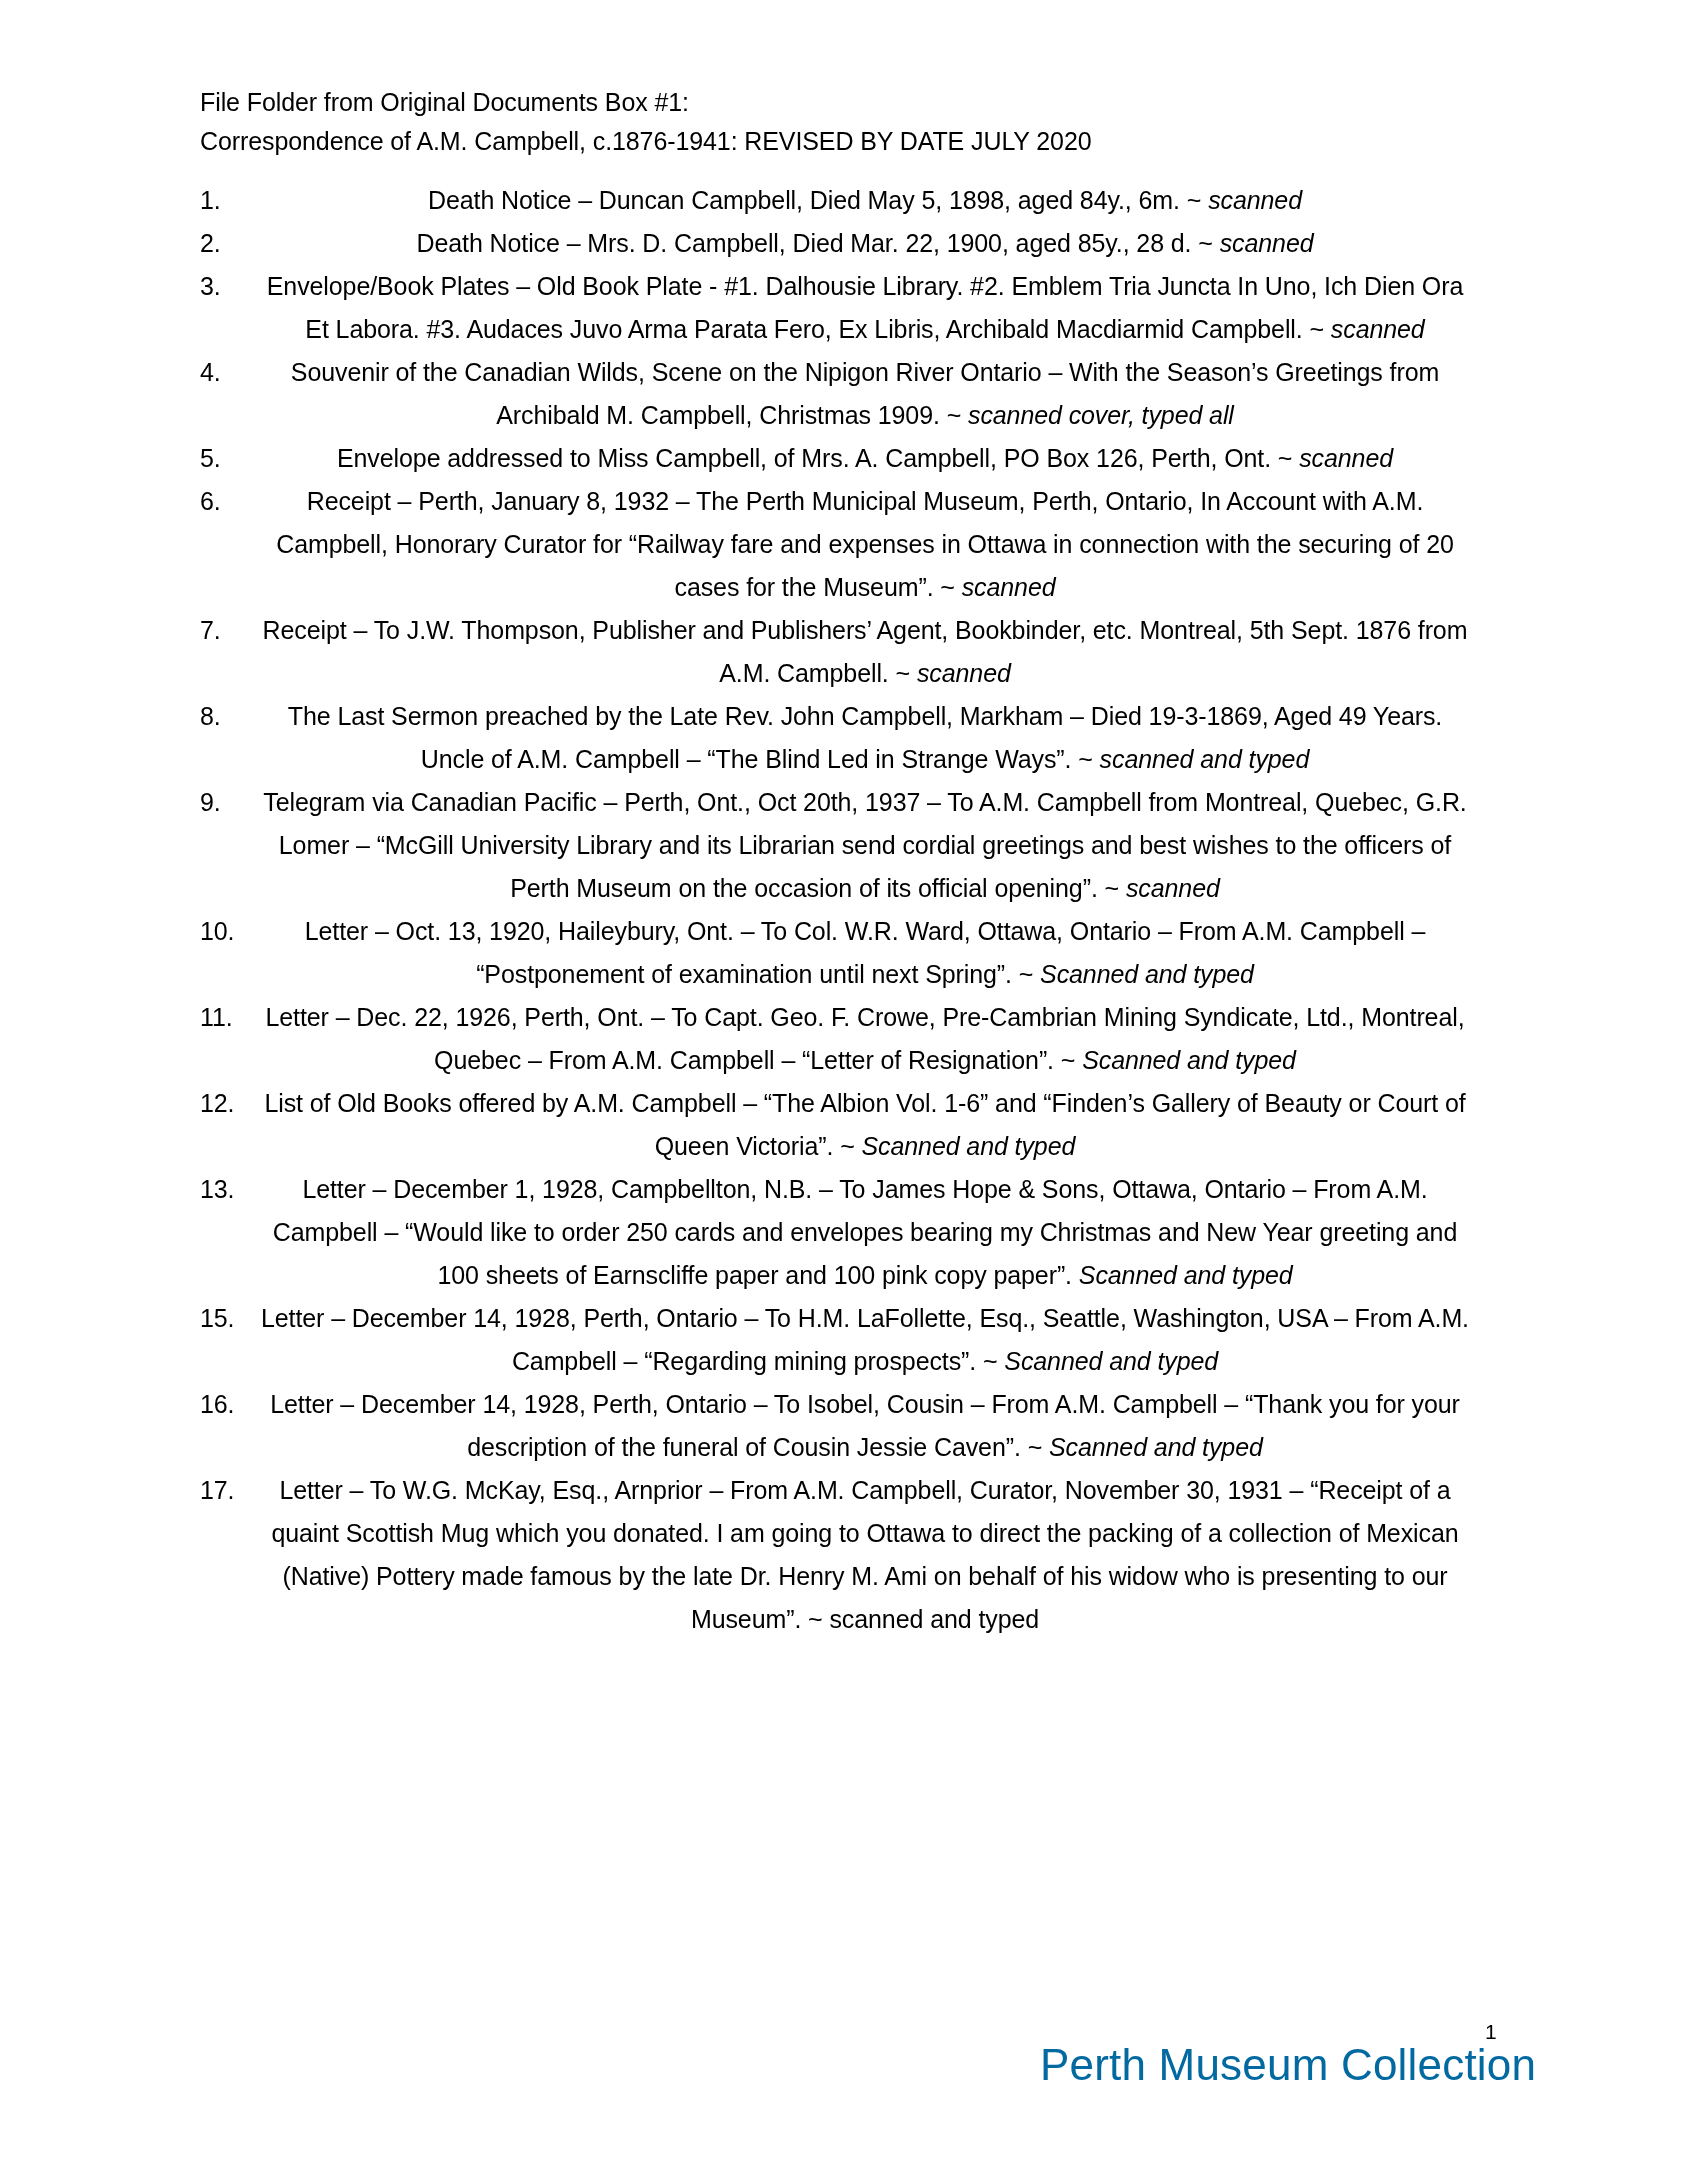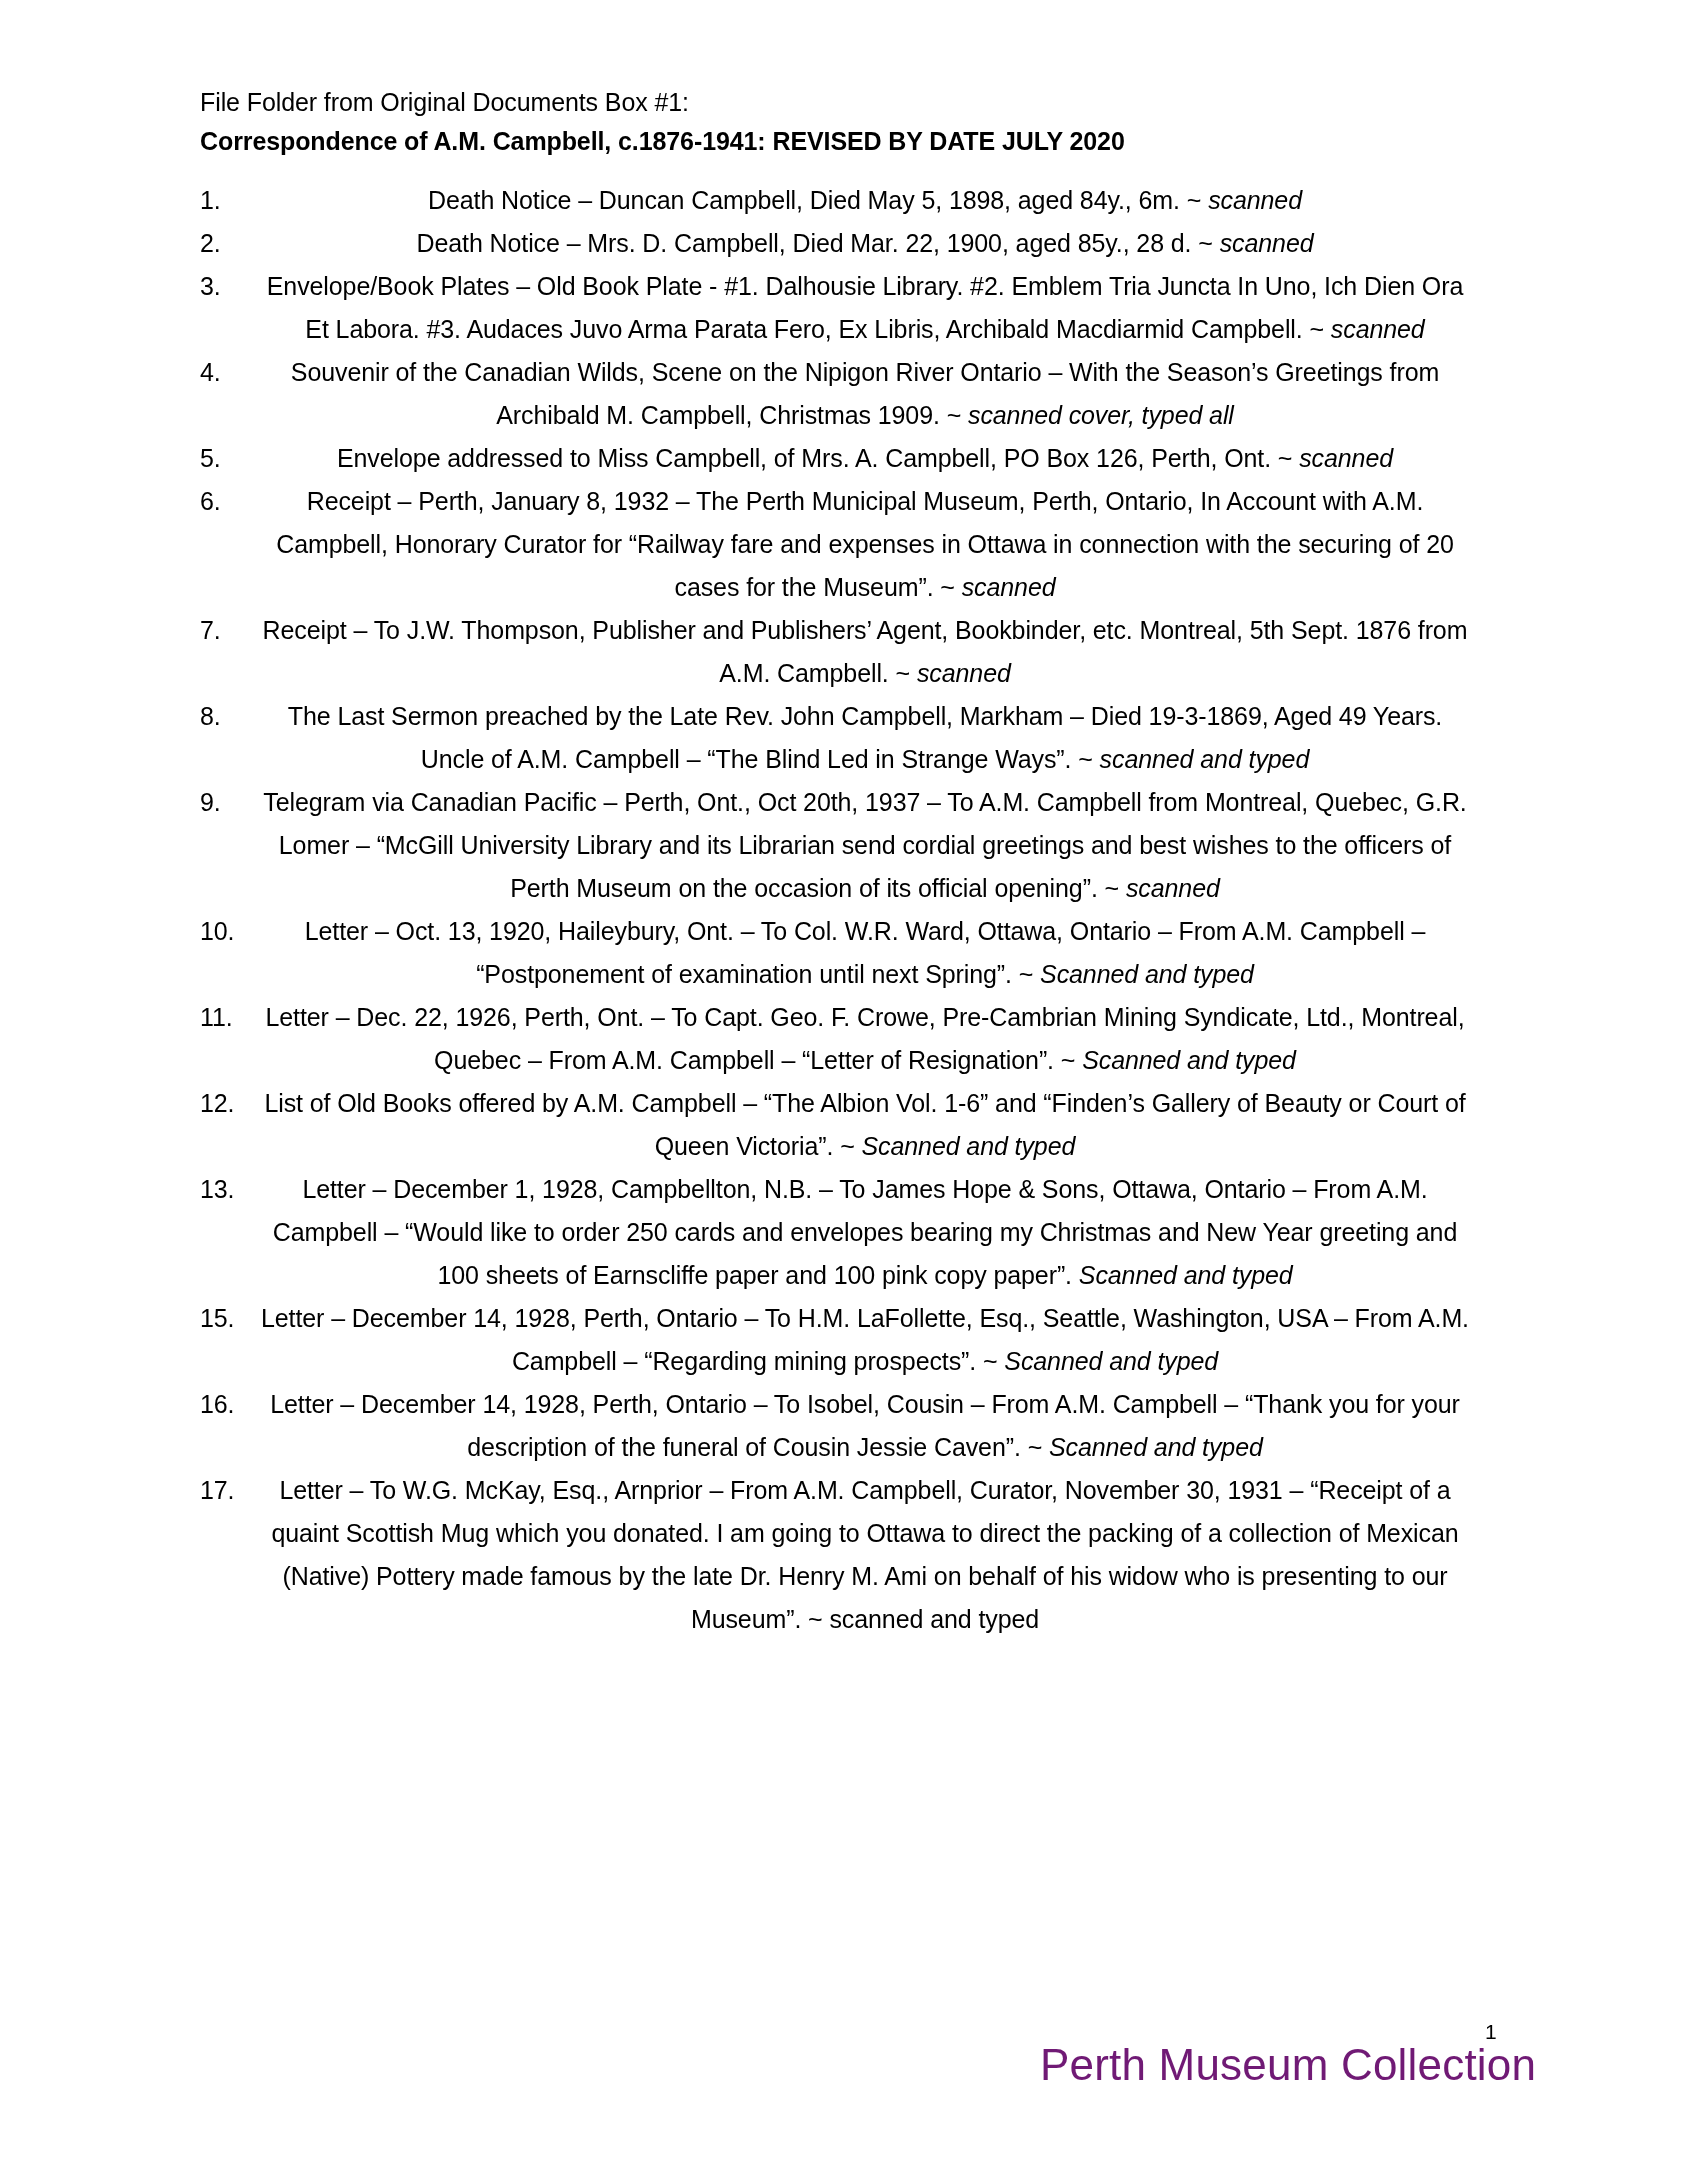--- a/index.html
+++ b/index.html
@@ -30,21 +30,21 @@
     top: 83px;
     width: 1272px;
   }
 
   .doc-header {
     font-size: 25px;
     line-height: 39px;
     letter-spacing: -0.1px;
   }
   .doc-header .line1 { font-weight: 400; }
-  .doc-header .line2 { font-weight: 700; }
+  .doc-header .line2 { font-weight: 400; }
 
   ol.item-list {
     list-style: none;
     margin: 0;
     padding: 0;
     margin-top: 18.3px;
   }
 
   ol.item-list > li {
     display: flex;
@@ -79,21 +79,21 @@
     line-height: 25px;
     color: #000000;
   }
 
   .watermark {
     position: absolute;
     left: 1040px;
     top: 2037px;
     font-size: 44px;
     line-height: 55px;
-    color: #701a75;
+    color: #0369a1;
     white-space: nowrap;
     letter-spacing: 0.2px;
   }
 </style>
 </head>
 <body>
 
 <div class="page">
 
   <div class="content">

